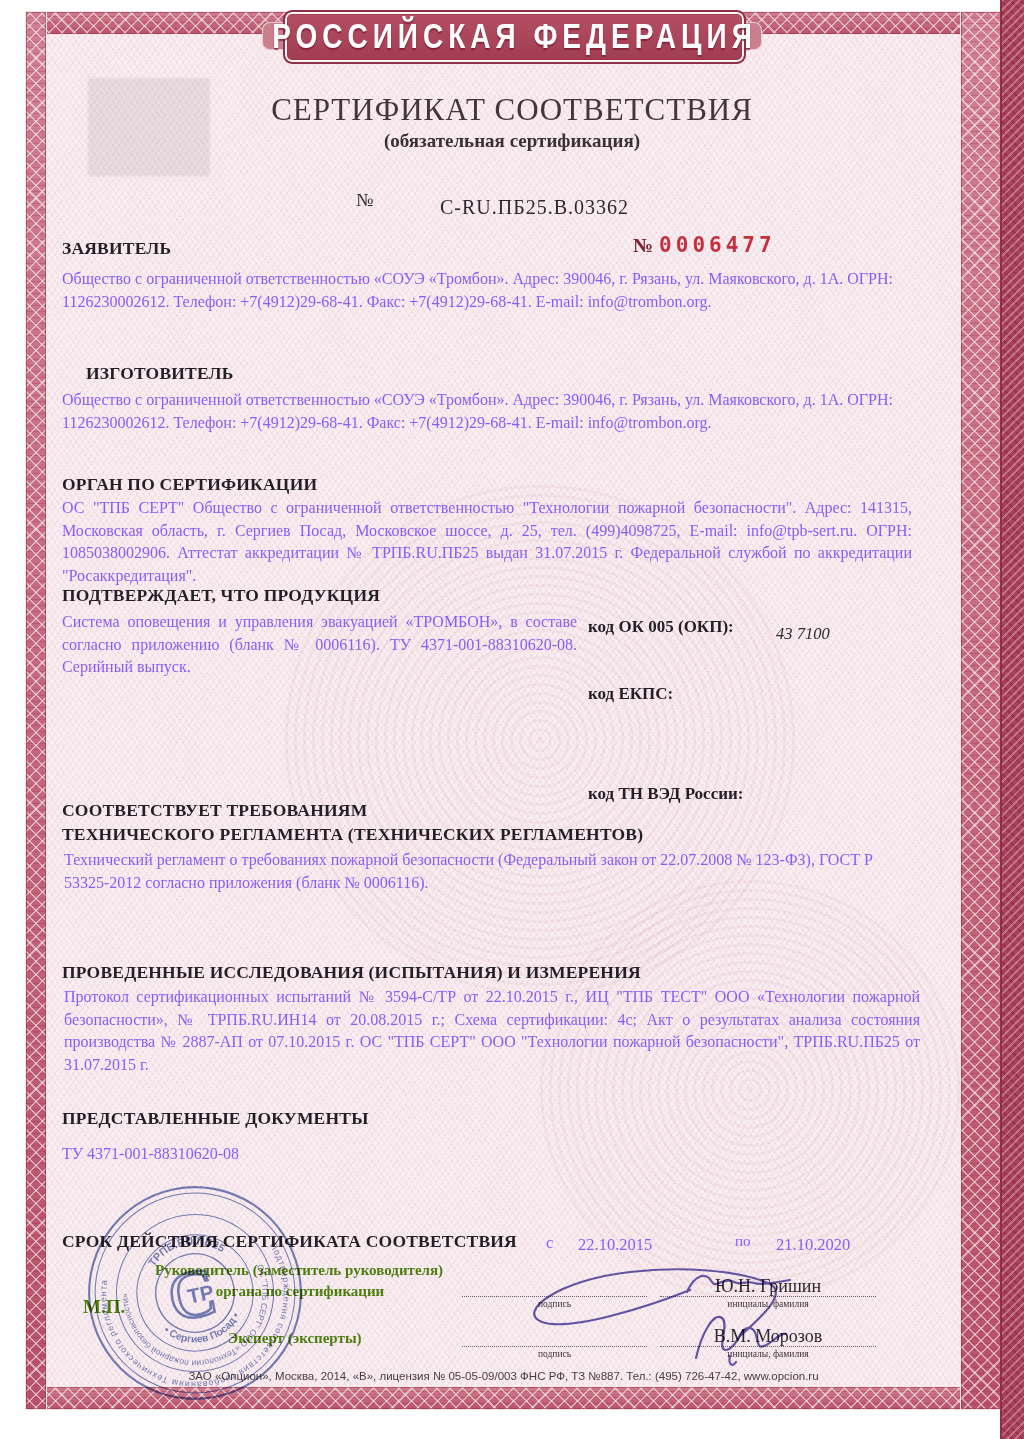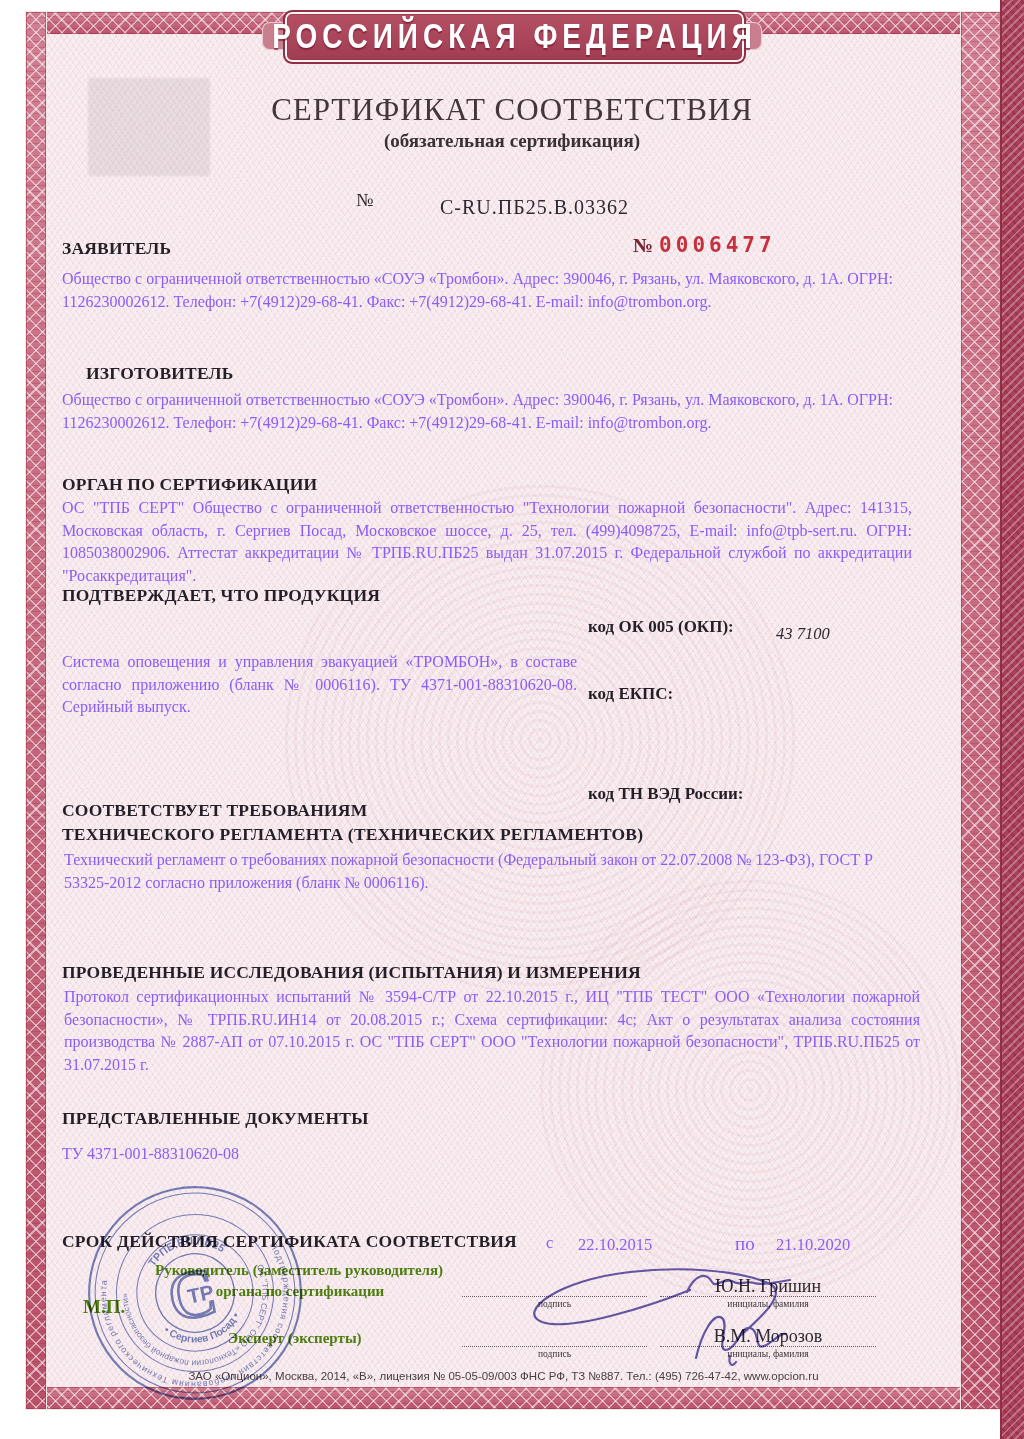--- a/index.html
+++ b/index.html
@@ -115,40 +115,40 @@
   </div>
   <div class="abs body-t" style="left:62px;top:268px;width:848px;">Общество с ограниченной ответственностью «СОУЭ «Тромбон». Адрес: 390046, г. Рязань, ул. Маяковского, д. 1А. ОГРН: 1126230002612. Телефон: +7(4912)29-68-41. Факс: +7(4912)29-68-41. E-mail: info@trombon.org.</div>
 
   <div class="abs h-sec" style="left:62px;top:363px;margin-left:24px;">ИЗГОТОВИТЕЛЬ</div>
   <div class="abs body-t" style="left:62px;top:389px;width:848px;">Общество с ограниченной ответственностью «СОУЭ «Тромбон». Адрес: 390046, г. Рязань, ул. Маяковского, д. 1А. ОГРН: 1126230002612. Телефон: +7(4912)29-68-41. Факс: +7(4912)29-68-41. E-mail: info@trombon.org.</div>
 
   <div class="abs h-sec" style="left:62px;top:474px;">ОРГАН ПО СЕРТИФИКАЦИИ</div>
   <div class="abs body-t just" style="left:62px;top:497px;width:850px;">ОС "ТПБ СЕРТ" Общество с ограниченной ответственностью "Технологии пожарной безопасности". Адрес: 141315, Московская область, г. Сергиев Посад, Московское шоссе, д. 25, тел. (499)4098725, E-mail: info@tpb-sert.ru. ОГРН: 1085038002906. Аттестат аккредитации № ТРПБ.RU.ПБ25 выдан 31.07.2015 г. Федеральной службой по аккредитации "Росаккредитация".</div>
 
   <div class="abs h-sec" style="left:62px;top:585px;">ПОДТВЕРЖДАЕТ, ЧТО ПРОДУКЦИЯ</div>
-  <div class="abs body-t just" style="left:62px;top:611px;width:515px;margin-top:40px;">Система оповещения и управления эвакуацией «ТРОМБОН», в составе согласно приложению (бланк № 0006116). ТУ 4371-001-88310620-08. Серийный выпуск.</div>
+  <div class="abs body-t just" style="left:62px;top:611px;width:515px;">Система оповещения и управления эвакуацией «ТРОМБОН», в составе согласно приложению (бланк № 0006116). ТУ 4371-001-88310620-08. Серийный выпуск.</div>
   <div class="abs code-label" style="left:588px;top:617px;">код ОК 005 (ОКП):</div>
   <div class="abs code-value" style="left:776px;top:624px;font-style:italic;">43 7100</div>
   <div class="abs code-label" style="left:588px;top:684px;">код ЕКПС:</div>
   <div class="abs code-label" style="left:588px;top:744px;margin-top:40px;">код ТН ВЭД России:</div>
 
   <div class="abs h-sec" style="left:62px;top:800px;">СООТВЕТСТВУЕТ ТРЕБОВАНИЯМ</div>
   <div class="abs h-sec" style="left:62px;top:824px;">ТЕХНИЧЕСКОГО РЕГЛАМЕНТА (ТЕХНИЧЕСКИХ РЕГЛАМЕНТОВ)</div>
   <div class="abs body-t" style="left:64px;top:849px;width:856px;">Технический регламент о требованиях пожарной безопасности (Федеральный закон от 22.07.2008 № 123-ФЗ), ГОСТ Р 53325-2012 согласно приложения (бланк № 0006116).</div>
 
   <div class="abs h-sec" style="left:62px;top:962px;text-align:center;">ПРОВЕДЕННЫЕ ИССЛЕДОВАНИЯ (ИСПЫТАНИЯ) И ИЗМЕРЕНИЯ</div>
   <div class="abs body-t just" style="left:64px;top:986px;width:856px;">Протокол сертификационных испытаний № 3594-С/ТР от 22.10.2015 г., ИЦ "ТПБ ТЕСТ" ООО «Технологии пожарной безопасности», № ТРПБ.RU.ИН14 от 20.08.2015 г.; Схема сертификации: 4с; Акт о результатах анализа состояния производства № 2887-АП от 07.10.2015 г. ОС "ТПБ СЕРТ" ООО "Технологии пожарной безопасности", ТРПБ.RU.ПБ25 от 31.07.2015 г.</div>
 
   <div class="abs h-sec" style="left:62px;top:1108px;">ПРЕДСТАВЛЕННЫЕ ДОКУМЕНТЫ</div>
   <div class="abs body-t" style="left:62px;top:1143px;">ТУ 4371-001-88310620-08</div>
 
   <div class="abs h-sec" style="left:62px;top:1231px;">СРОК ДЕЙСТВИЯ СЕРТИФИКАТА СООТВЕТСТВИЯ</div>
   <div class="abs body-t" style="left:546px;top:1231px;font-size:16.5px;">с</div>
   <div class="abs body-t" style="left:578px;top:1233px;font-size:16.5px;">22.10.2015</div>
-  <div class="abs body-t" style="left:735px;top:1231px;font-size:19px;">по</div>
+  <div class="abs body-t" style="left:735px;top:1231px;font-size:15px;">по</div>
   <div class="abs body-t" style="left:776px;top:1233px;font-size:16.5px;">21.10.2020</div>
 
   <div class="abs mp" style="left:83px;top:1296px;">М.П.</div>
   <div class="abs role" style="left:155px;top:1262px;">Руководитель (заместитель руководителя)</div>
   <div class="abs role" style="left:155px;top:1283px;width:290px;text-align:center;">органа по сертификации</div>
   <div class="abs role" style="left:228px;top:1330px;">Эксперт (эксперты)</div>
 
   <div class="abs dotline" style="left:462px;top:1278px;width:185px;height:18px;"></div>
   <div class="abs small-cap" style="left:462px;top:1299px;width:185px;">подпись</div>
   <div class="abs name" style="left:660px;top:1276px;width:216px;text-align:center;">Ю.Н. Гришин</div>

